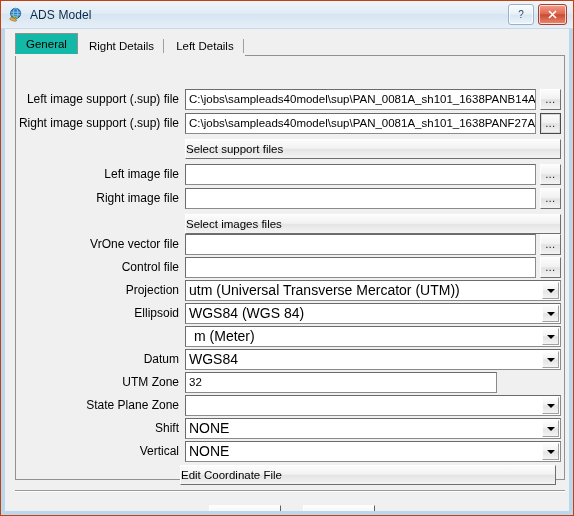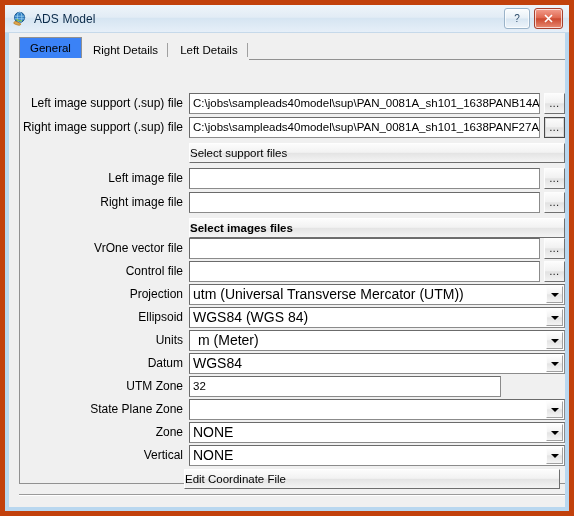--- a/index.html
+++ b/index.html
@@ -12,21 +12,21 @@
     -webkit-font-smoothing: none;
   }
 
   
   #window {
     position: relative;
     width: 574px;
     height: 516px;
     box-sizing: border-box;
     background: #f0f0f0;
-    border: 5px solid #c2410c;
+    border: 1px solid #c2410c;
     overflow: hidden;
   }
   
   #window::before {
     content: "";
     position: absolute;
     left: 0; top: 0; right: 0; bottom: 0;
     border: 4px solid #b9d7ef;
     border-top-width: 0;
     pointer-events: none;
@@ -121,21 +121,21 @@
   }
   .tab .sep {
     position: absolute;
     right: 0;
     top: 3px;
     bottom: 3px;
     width: 1px;
     background: #a0a0a0;
   }
   .tab.active {
-    background: #3b82f6;
+    background: #14b8a6;
     border-color: #919191;
     border-bottom: 1px solid #f0f0f0;
     height: 21px;
     line-height: 21px;
     z-index: 4;
   }
   .tab.active::after {
     content: "";
     position: absolute;
     left: -1px; right: -1px;
@@ -389,21 +389,21 @@
       </div>
 
       <div class="row label-col" style="top:132px;">
         <span class="lbl">Right image file</span>
       </div>
       <div class="txt" style="left:169px; top:132px; width:351px;"></div>
       <div class="browse" style="left:524px; top:132px;">
         <span>...</span>
       </div>
 
-      <div class="wbtn" style="left:169px; top:158px; width:376px;font-weight:bold;">
+      <div class="wbtn" style="left:169px; top:158px; width:376px;">
         <span>Select images files</span>
       </div>
 
       <div class="row label-col" style="top:178px;">
         <span class="lbl">VrOne vector file</span>
       </div>
       <div class="txt" style="left:169px; top:178px; width:351px;"></div>
       <div class="browse" style="left:524px; top:178px;">
         <span>...</span>
       </div>
@@ -429,23 +429,20 @@
       <div class="row label-col" style="top:247px;">
         <span class="lbl">Ellipsoid</span>
       </div>
       <div class="combo" style="left:169px; top:247px; width:376px;">
         <span>WGS84 (WGS 84)</span>
         <span class="combo-arrow">
             <i></i>
           </span>
       </div>
 
-      <div class="row label-col" style="top:270px;">
-        <span class="lbl">Units</span>
-      </div>
       <div class="combo" style="left:169px; top:270px; width:376px;padding-left:8px;">
         <span>m (Meter)</span>
         <span class="combo-arrow">
             <i></i>
           </span>
       </div>
 
       <div class="row label-col" style="top:293px;">
         <span class="lbl">Datum</span>
       </div>
@@ -465,21 +462,21 @@
         <span class="lbl">State Plane Zone</span>
       </div>
       <div class="combo" style="left:169px; top:339px; width:376px;">
         <span></span>
         <span class="combo-arrow">
             <i></i>
           </span>
       </div>
 
       <div class="row label-col" style="top:362px;">
-        <span class="lbl">Zone</span>
+        <span class="lbl">Shift</span>
       </div>
       <div class="combo" style="left:169px; top:362px; width:376px;">
         <span>NONE</span>
         <span class="combo-arrow">
             <i></i>
           </span>
       </div>
 
       <div class="row label-col" style="top:385px;">
         <span class="lbl">Vertical</span>

